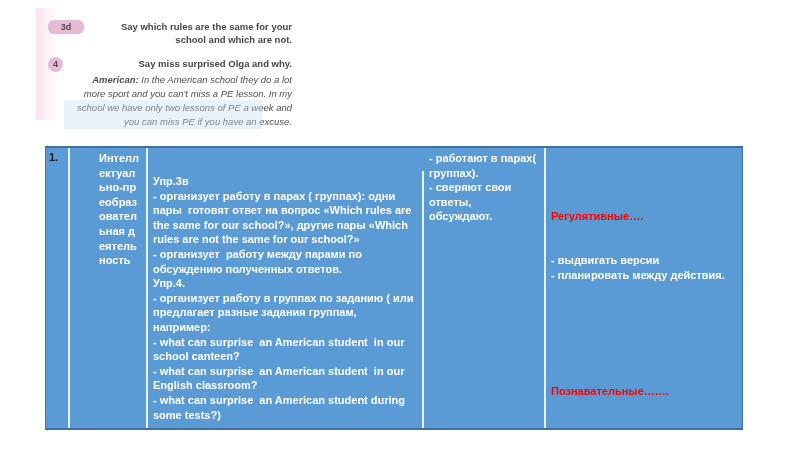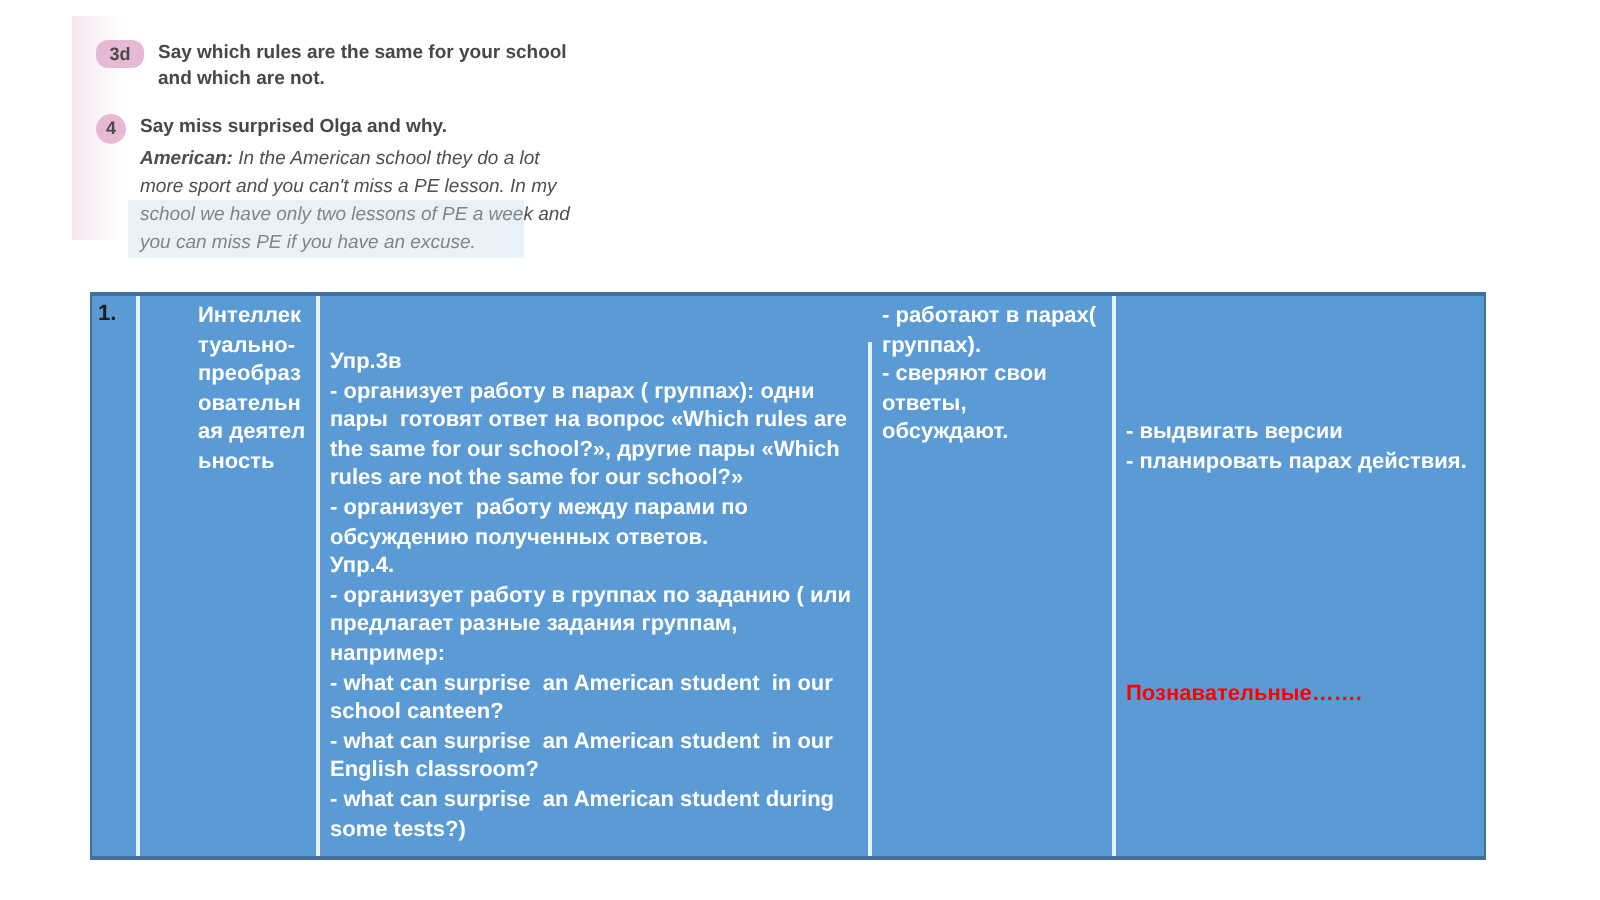--- a/index.html
+++ b/index.html
@@ -11,27 +11,27 @@
   }
 
   
   .scan {
     position:absolute; left:36px; top:8px; width:256px; height:112px;
     background:linear-gradient(90deg, rgba(238,210,228,0.55) 0%, rgba(255,255,255,0) 10%);
     padding:12px 0 0 12px; box-sizing:border-box;
   }
   .task-row { display:flex; align-items:flex-start; margin-bottom:11px; }
   .badge {
-    flex:none; width:24px; height:14px; margin-right:7px; margin-top:0px;
+    flex:none; width:36px; height:14px; margin-right:7px; margin-top:0px;
     background:#e6b9d4; color:#4a4a4a;
     font-size:9px; font-weight:bold; line-height:14px; text-align:center;
   }
   .badge-rounded { border-radius:6px; }
   .badge-circle  { border-radius:50%; width:15px; height:15px; line-height:15px; }
-  .task-body { width:222px; }
+  .task-body { width:222px;text-align:right; }
   .task-text {
     font-weight:bold; font-size:9.5px; line-height:13px; color:#474747;
   }
   .example {
     position:relative; margin-top:3px;
     font-style:italic; font-size:9.5px; line-height:14px; color:#4f4f4f;
   }
   .example .ex-label { font-weight:bold; }
   .example-highlight {
     position:absolute; left:-6px; top:27px; width:198px; height:29px;
@@ -46,21 +46,21 @@
     border:1px solid #41719c; border-top-width:2px; border-bottom-width:2px;
   }
   .cell {
     box-sizing:border-box; flex:none;
     padding:3px 5px 0 5px;
     color:#ffffff; font-weight:bold; font-size:11px; line-height:14.6px;
     border-right:2px solid #e8f0f8;
     white-space:pre-wrap; overflow:hidden;
   }
   .cell-num   { width:24px;  color:#1c1c1c; padding:2px 2px 0 3px; }
-  .cell-act   { width:90px; word-break:break-all;padding-left:29px; }
+  .cell-act   { width:78px; word-break:break-all;padding-left:29px; }
   .cell-teach { width:276px;margin-top:23px; }
   .cell-stud  { width:122px; }
   .cell-uud   { width:169px; flex:1 1 auto; border-right:none; }
 
   .uud-section { margin-bottom:14px; }
   .uud-heading { color:#ff0000; white-space:pre-wrap; }
   .uud-body    { white-space:pre-wrap; }
 </style>
 </head>
 <body>
@@ -102,22 +102,23 @@
 - what can surprise  an American student  in our school canteen?
 - what can surprise  an American student  in our English classroom?
 - what can surprise  an American student during some tests?)</div>
 
     <div class="cell cell-stud">- работают в парах( группах).
 - сверяют свои ответы,
 обсуждают.</div>
 
     <div class="cell cell-uud">
       <div class="uud-section">
+        <div class="uud-heading">Регулятивные….</div>
         <div class="uud-body">- выдвигать версии
-- планировать парах действия.</div>
+- планировать между действия.</div>
       </div>
       <div class="uud-section">
         <div class="uud-heading">Познавательные…….</div>
         
       </div>
       
     </div>
 
   </div>
 </div>

